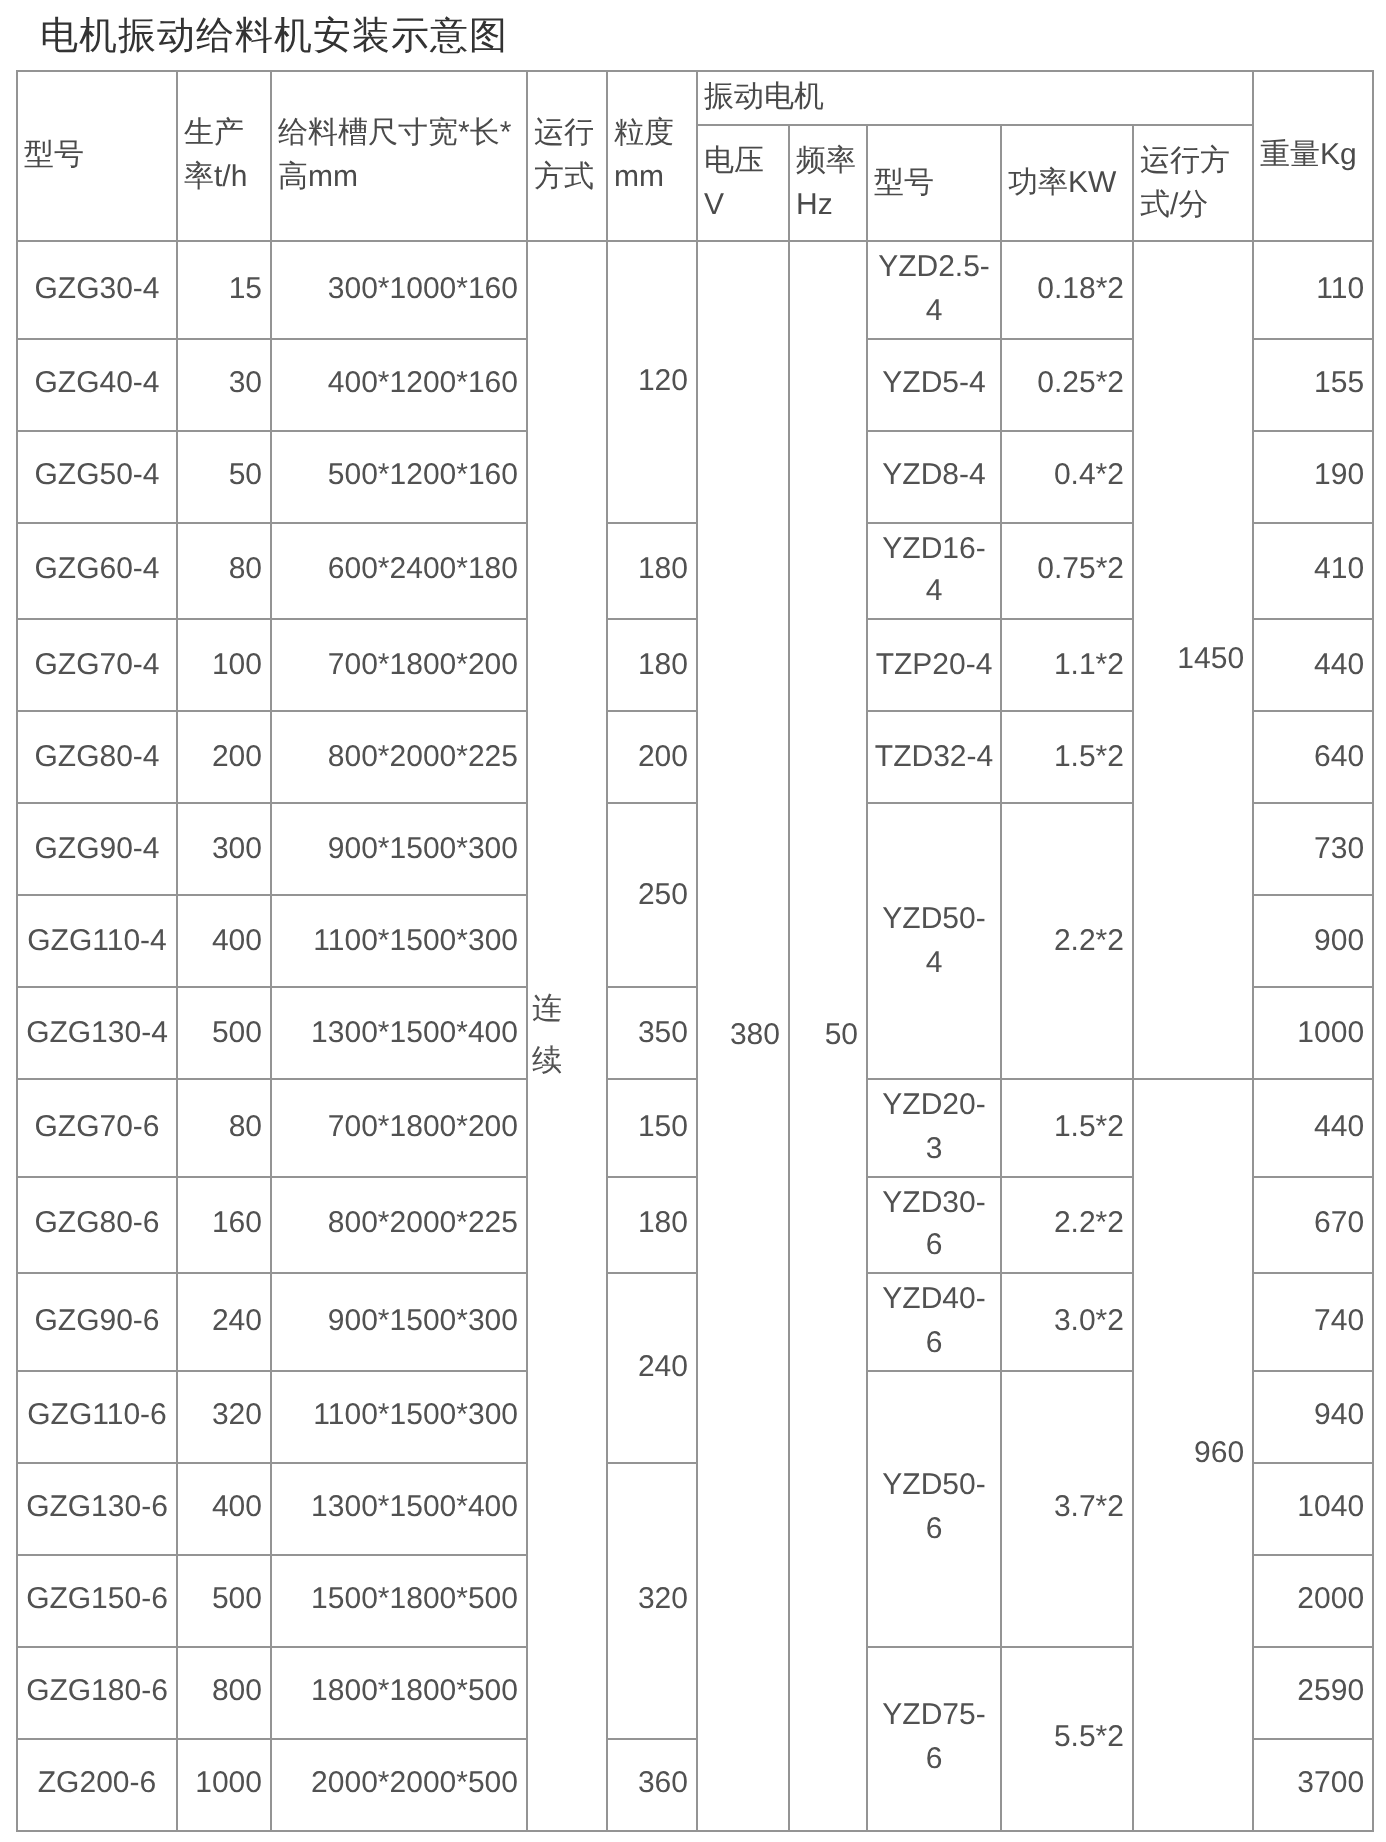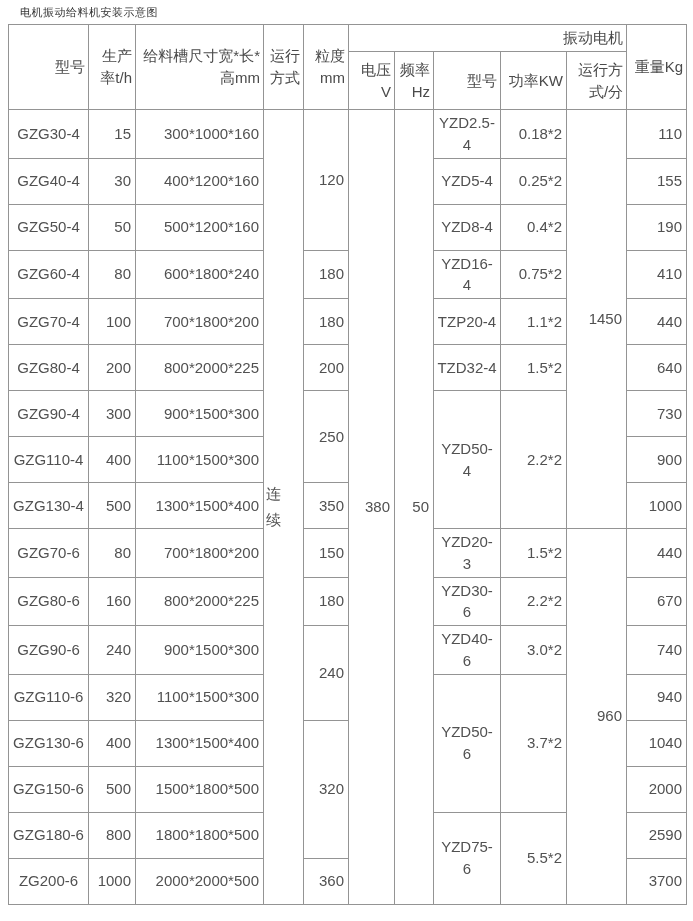--- a/index.html
+++ b/index.html
@@ -11,21 +11,21 @@
   }
   .page {
     width: 693px;
     height: 921px;
     background: #ffffff;
     box-sizing: border-box;
     padding-top: 5px;
   }
   .title {
     margin: 0 0 4px 20px;
-    font-size: 11px;
+    font-size: 19px;
     font-weight: normal;
     color: #333333;
     letter-spacing: 0.5px;
   }
   table.spec {
     border-collapse: collapse;
     table-layout: fixed;
     margin-left: 8px;
     width: 678px;
   }
@@ -33,21 +33,21 @@
     border: 1px solid #949494;
     vertical-align: middle;
     font-size: 15px;
     font-weight: normal;
     line-height: 1.45;
     overflow: hidden;
     box-sizing: border-box;
     background: #ffffff;
   }
   table.spec th {
-    text-align: right;
+    text-align: left;
     color: #4a4a4a;
     padding: 2px 3px;
   }
   tr.hdr-group { height: 27px; }
   tr.hdr-sub   { height: 58px; }
   tr.data-row  { height: 46px; }
   td.model {
     text-align: center;
     padding: 2px 3px;
     color: #515151;
@@ -133,21 +133,21 @@
         <td class="num">50</td>
         <td class="num">500*1200*160</td>
         <td class="model">YZD8-4</td>
         <td class="num">0.4*2</td>
         <td class="num">190</td>
       </tr>
 
       <tr class="data-row">
         <td class="model">GZG60-4</td>
         <td class="num">80</td>
-        <td class="num">600*1800*240</td>
+        <td class="num">600*2400*180</td>
         <td class="num">180</td>
         <td class="model">YZD16-4</td>
         <td class="num">0.75*2</td>
         <td class="num">410</td>
       </tr>
 
       <tr class="data-row">
         <td class="model">GZG70-4</td>
         <td class="num">100</td>
         <td class="num">700*1800*200</td>

